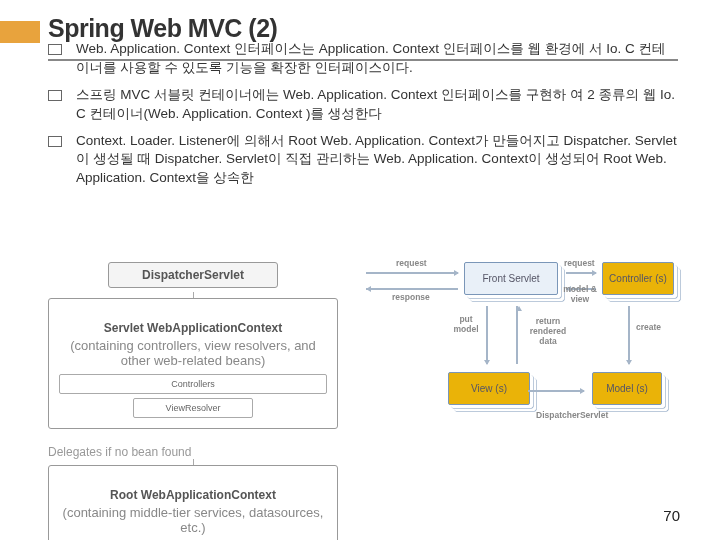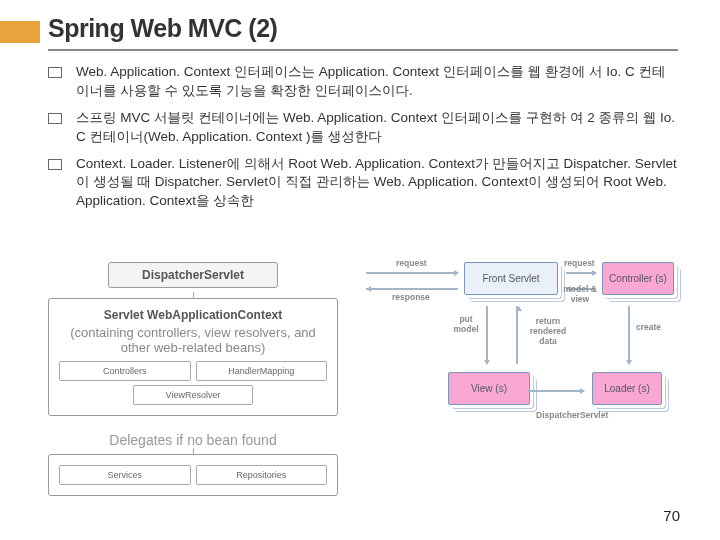--- a/index.html
+++ b/index.html
@@ -22,26 +22,26 @@
   }
   .title {
     position: absolute;
     top: 14px;
     left: 48px;
     font-size: 25px;
     font-weight: bold;
     color: #333;
     letter-spacing: -0.5px;
     border-bottom: 2px solid #888;
-    padding-bottom: 6px;
+    padding-bottom: 16px;
     width: 630px;
   }
   .bullets {
     position: absolute;
-    top: 63px;
+    top: 40px;
     left: 48px;
     width: 630px;
   }
   .bullet-row {
     display: flex;
     align-items: flex-start;
     margin-bottom: 8px;
   }
   .bullet-icon {
     flex: 0 0 14px;
@@ -78,20 +78,21 @@
     padding: 6px 10px 10px 10px;
     margin-bottom: 6px;
     background: #fff;
   }
   .box-title {
     font-size: 12px;
     font-weight: bold;
     color: #555;
     text-align: center;
     padding: 3px;
+    margin-top: 13px;
   }
   .box-sub {
     font-size: 13px;
     color: #888;
     text-align: center;
     margin-bottom: 6px;
   }
   .inner-row {
     display: flex;
     gap: 5px;
@@ -102,29 +103,28 @@
     border: 1px solid #aaa;
     border-radius: 2px;
     padding: 4px 8px;
     font-size: 9px;
     color: #666;
     text-align: center;
     background: #fff;
     flex: 1;
   }
   .deleg {
-    font-size: 14px;
+    font-size: 12px;
     color: #999;
-    text-align: center;
     margin-top: 16px;
   }
   .r-box {
     position: absolute;
     border: 1.5px solid #7a96b8;
-    background: #f9a8d4;
+    background: #eab308;
     border-radius: 2px;
     font-size: 10px;
     color: #556;
     text-align: center;
     padding: 10px 4px;
     box-shadow: 3px 3px 0 #fff, 3.5px 3.5px 0 #7a96b8, 6px 6px 0 #fff, 6.5px 6.5px 0 #7a96b8;
   }
   .r-front { top: 0; left: 108px; width: 94px; background:#e9f0f8; }
   .r-ctrl  { top: 0; left: 246px; width: 72px; }
   .r-view  { top: 110px; left: 92px; width: 82px; }
@@ -187,41 +187,42 @@
 <div class="diagrams">
 
   <div class="left-diag">
     <div class="box-title" style="border:1.5px solid #999;border-radius:3px;padding:5px;margin:0 60px 4px 60px;background:#f4f4f4">DispatcherServlet</div>
     <div style="height:6px;border-left:1px dashed #aaa;margin:0 auto;width:0"></div>
     <div class="box-main">
       <div class="box-title">Servlet WebApplicationContext</div>
       <div class="box-sub">(containing controllers, view resolvers, and other web-related beans)</div>
       <div class="inner-row">
         <div class="small-box">Controllers</div>
-        <div class="small-box">HandlerMapping</div>
       </div>
       <div class="inner-row">
         <div class="small-box" style="flex:0 0 45%">ViewResolver</div>
       </div>
     </div>
     <div class="deleg">Delegates if no bean found</div>
     <div style="height:6px;border-left:1px solid #aaa;margin:0 auto;width:0"></div>
     <div class="box-main">
+      <div class="box-title">Root WebApplicationContext</div>
+      <div class="box-sub">(containing middle-tier services, datasources, etc.)</div>
       <div class="inner-row">
         <div class="small-box">Services</div>
         <div class="small-box">Repositories</div>
       </div>
     </div>
   </div>
 
   <div class="right-diag">
     <div class="r-box r-front">Front Servlet</div>
     <div class="r-box r-ctrl">Controller (s)</div>
     <div class="r-box r-view">View (s)</div>
-    <div class="r-box r-model">Loader (s)</div>
+    <div class="r-box r-model">Model (s)</div>
 
     <div class="arr" style="top:10px;left:10px;width:92px"></div>
     <div class="arr rev" style="top:26px;left:10px;width:92px"></div>
     <div class="arr" style="top:10px;left:210px;width:30px"></div>
     <div class="arr rev" style="top:26px;left:210px;width:30px"></div>
     <div class="arr v" style="top:44px;left:130px;height:58px"></div>
     <div class="arr v rev" style="top:44px;left:160px;height:58px"></div>
     <div class="arr v" style="top:44px;left:272px;height:58px"></div>
     <div class="arr" style="top:128px;left:172px;width:56px"></div>
 

